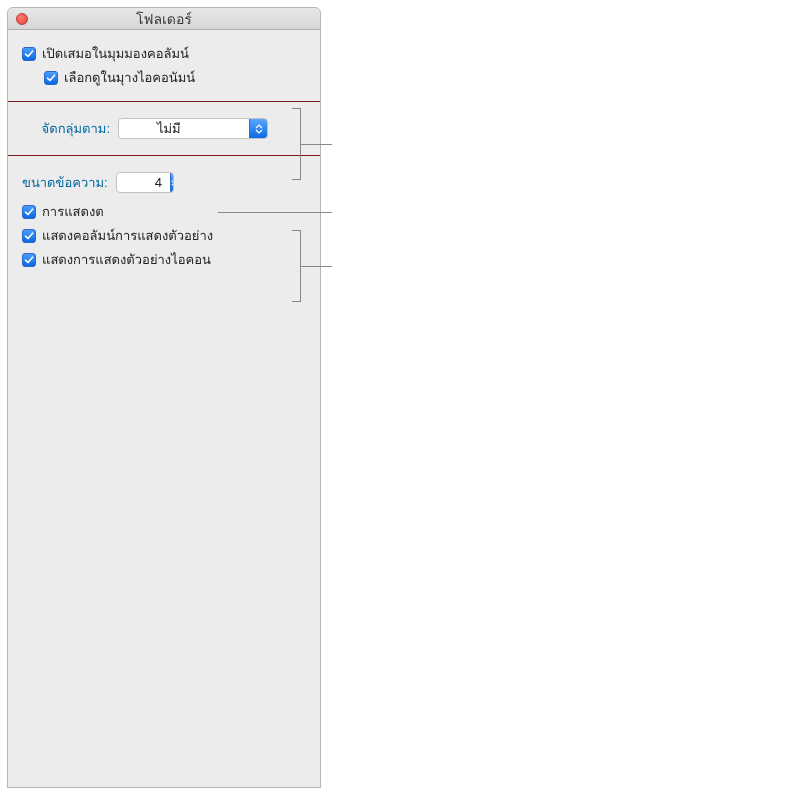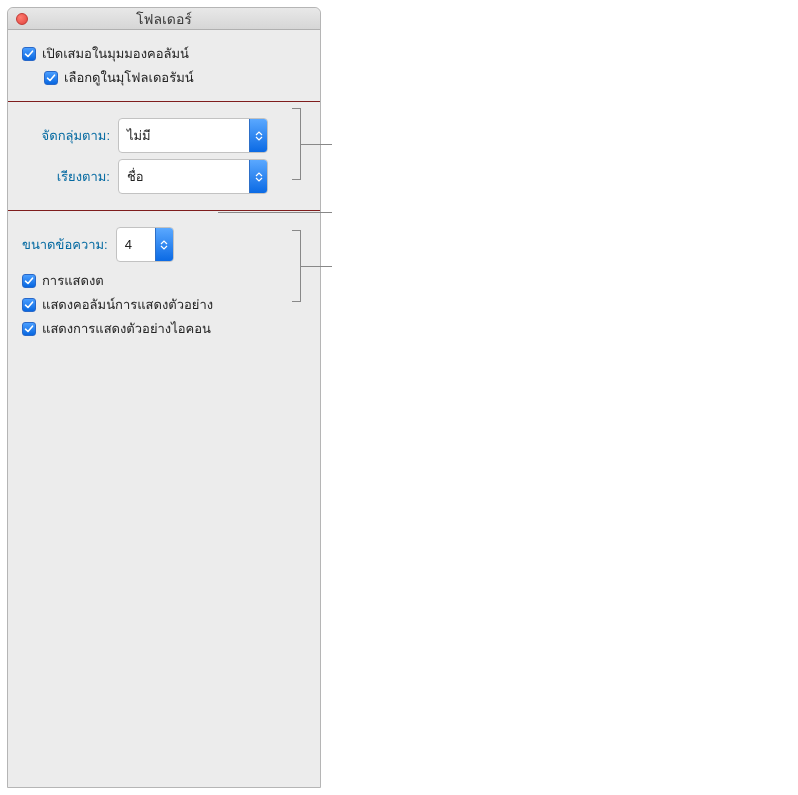--- a/index.html
+++ b/index.html
@@ -107,23 +107,24 @@
       width: auto;
       text-align: center;
       padding-right: 8px;
     }
     .select {
       display: flex;
       align-items: stretch;
       border: 1px solid #c2c2c2;
       border-radius: 4px;
       background: #fff;
-      height: 35px;
+      height: 21px;
       overflow: hidden;
       cursor: pointer;
+      padding-left: 30px;
     }
     .select.wide {
       width: 150px;
     }
     .select.narrow {
       width: 58px;
     }
     .select-value {
       flex: 1;
       padding: 0 8px;
@@ -184,53 +185,39 @@
           </svg>
       </span>
       <span class="check-label">เปิดเสมอในมุมมองคอลัมน์</span>
     </div>
     <div class="check-row indent">
       <span class="checkbox">
         <svg viewBox="0 0 10 10">
             <path d="M1.5 5.2 L4 7.5 L8.5 2.2" stroke="#fff" stroke-width="1.6" fill="none" stroke-linecap="round" stroke-linejoin="round"></path>
           </svg>
       </span>
-      <span class="check-label">เลือกดูในมุโฟลเดอรัมน์</span>
+      <span class="check-label">เลือกดูในมุางไอคอนัมน์</span>
     </div>
   </div>
 
   <div class="section">
     <div class="form-row">
       <div class="form-label">จัดกลุ่มตาม:</div>
       <div class="select wide">
         <div class="select-value">ไม่มี</div>
         <div class="select-arrows">
           <svg viewBox="0 0 8 5">
               <path d="M1 4 L4 1 L7 4" stroke="#fff" stroke-width="1.2" fill="none"></path>
             </svg>
           <svg viewBox="0 0 8 5">
               <path d="M1 1 L4 4 L7 1" stroke="#fff" stroke-width="1.2" fill="none"></path>
             </svg>
         </div>
       </div>
     </div>
-    <div class="form-row">
-      <div class="form-label">เรียงตาม:</div>
-      <div class="select wide">
-        <div class="select-value">ชื่อ</div>
-        <div class="select-arrows">
-          <svg viewBox="0 0 8 5">
-              <path d="M1 4 L4 1 L7 4" stroke="#fff" stroke-width="1.2" fill="none"></path>
-            </svg>
-          <svg viewBox="0 0 8 5">
-              <path d="M1 1 L4 4 L7 1" stroke="#fff" stroke-width="1.2" fill="none"></path>
-            </svg>
-        </div>
-      </div>
-    </div>
   </div>
 
   <div class="section">
     <div class="form-row">
       <div class="form-label sm">ขนาดข้อความ:</div>
       <div class="select narrow">
         <div class="select-value">4</div>
         <div class="select-arrows">
           <svg viewBox="0 0 8 5">
               <path d="M1 4 L4 1 L7 4" stroke="#fff" stroke-width="1.2" fill="none"></path>

